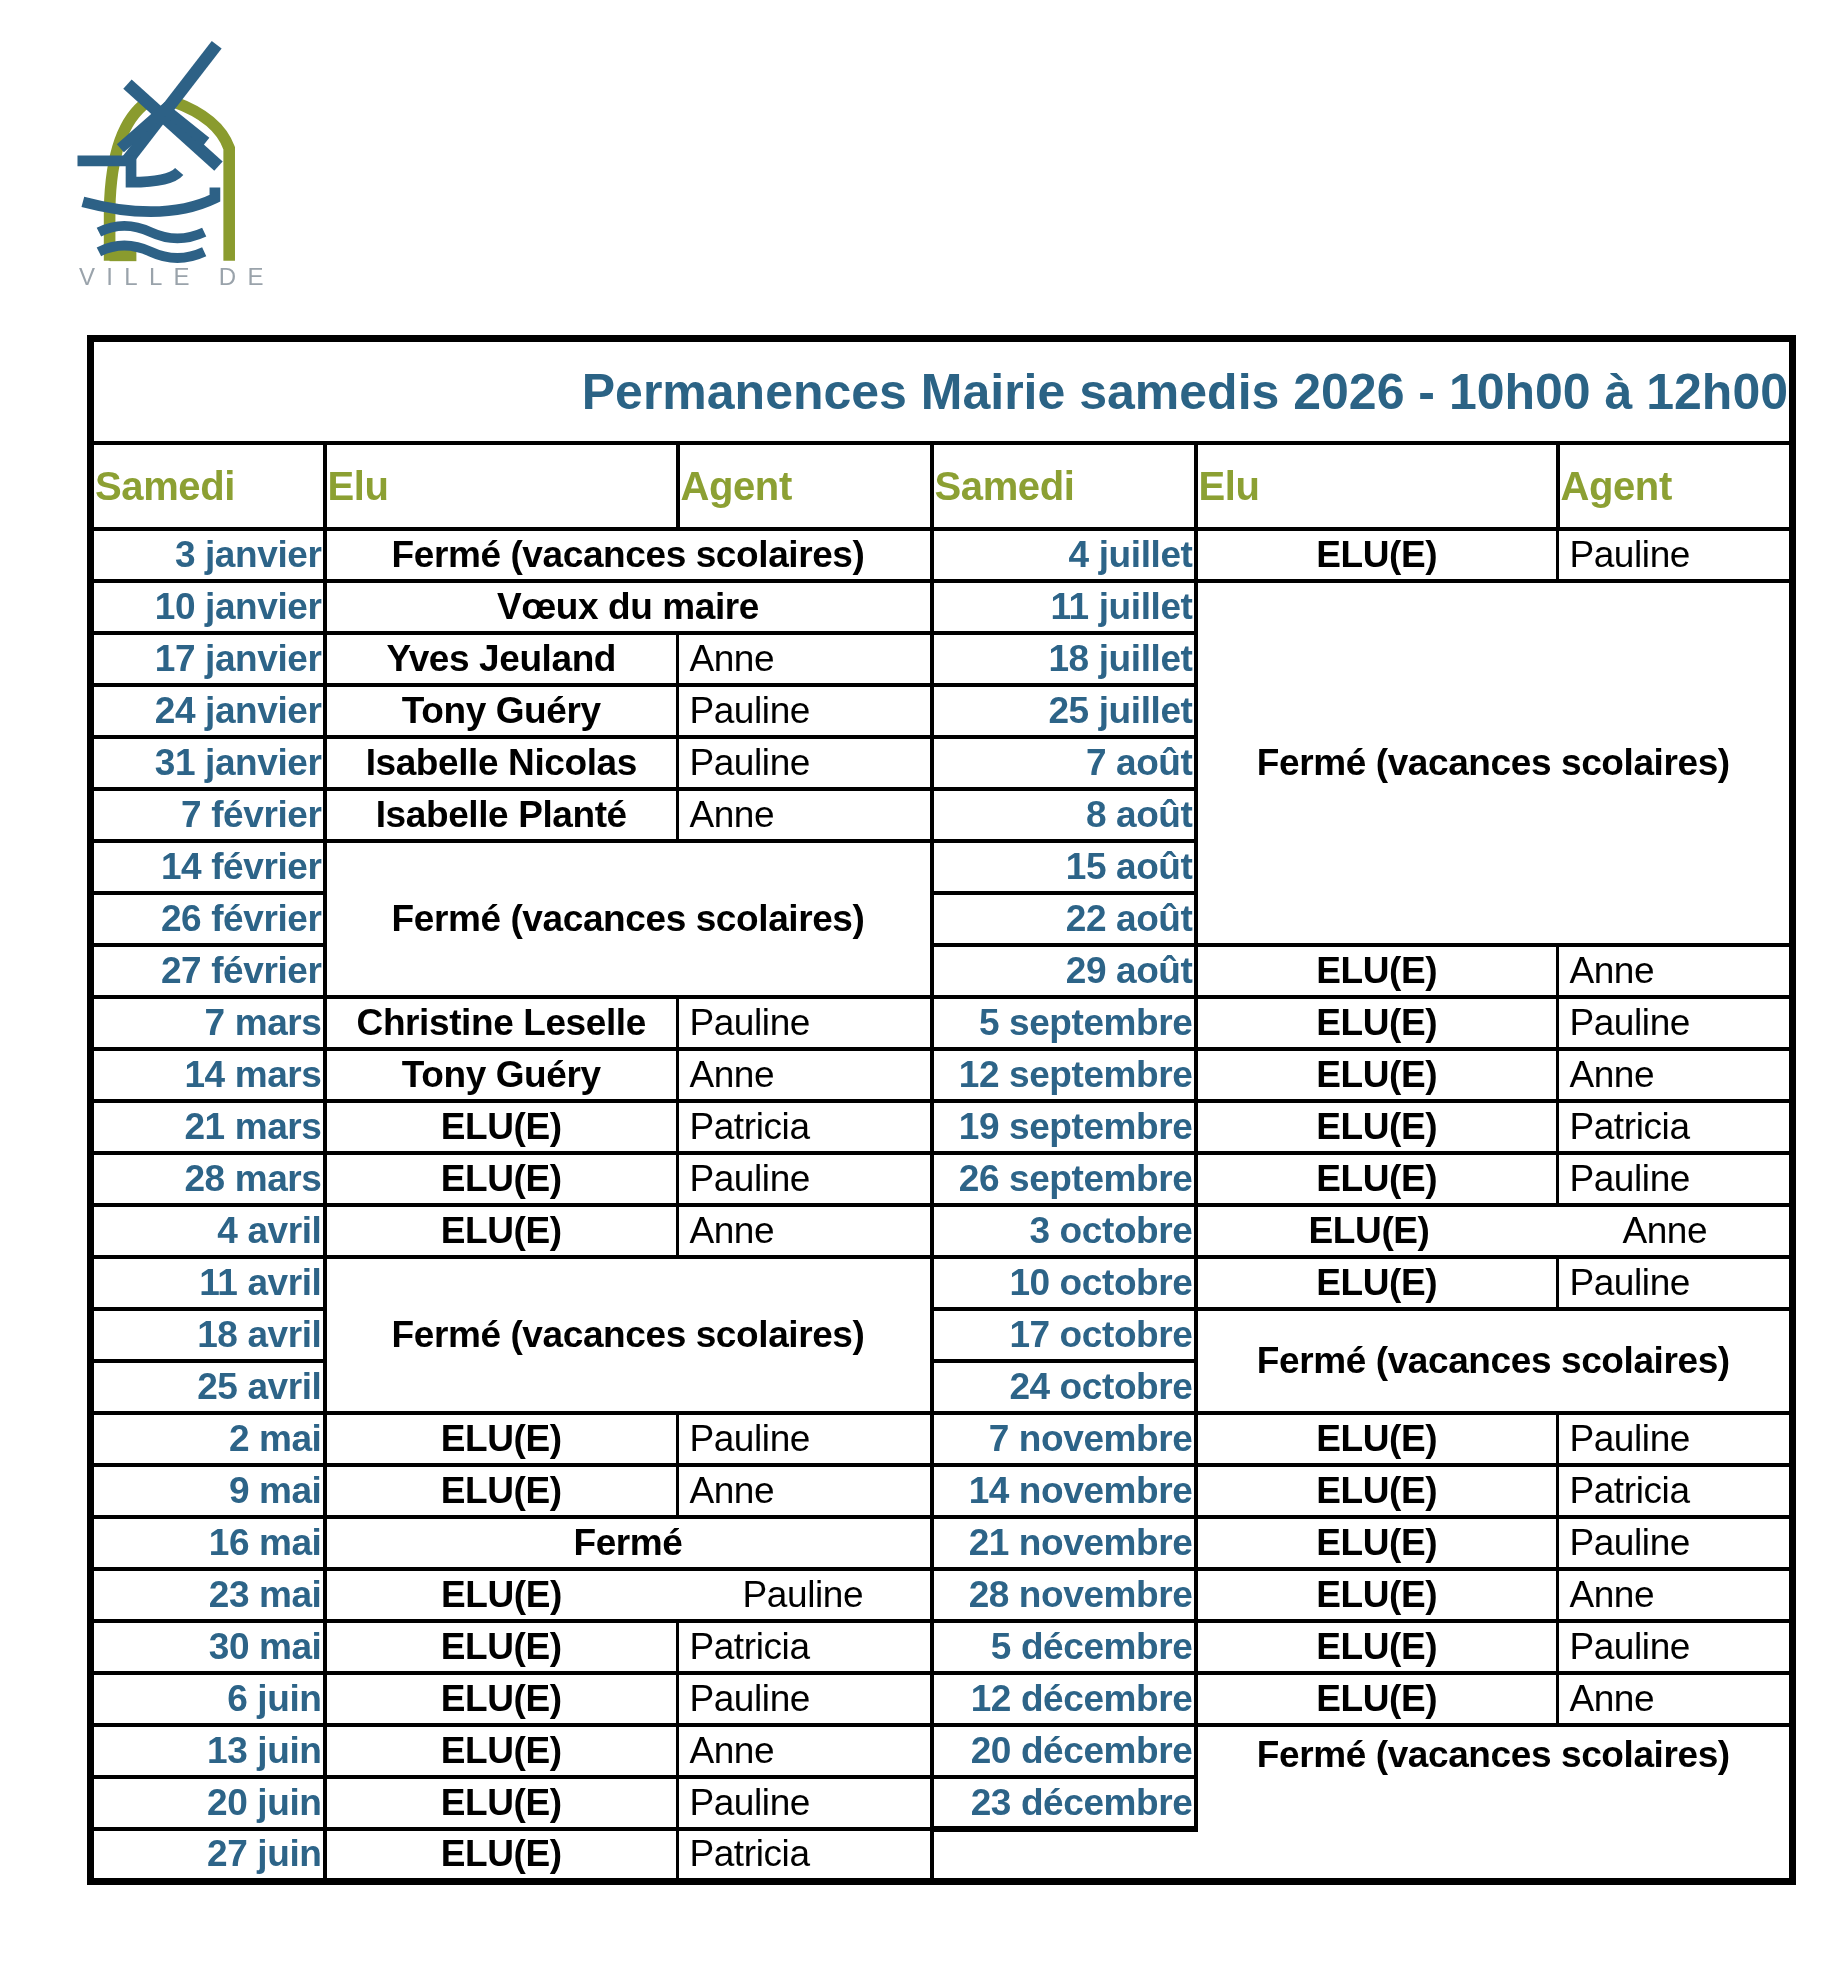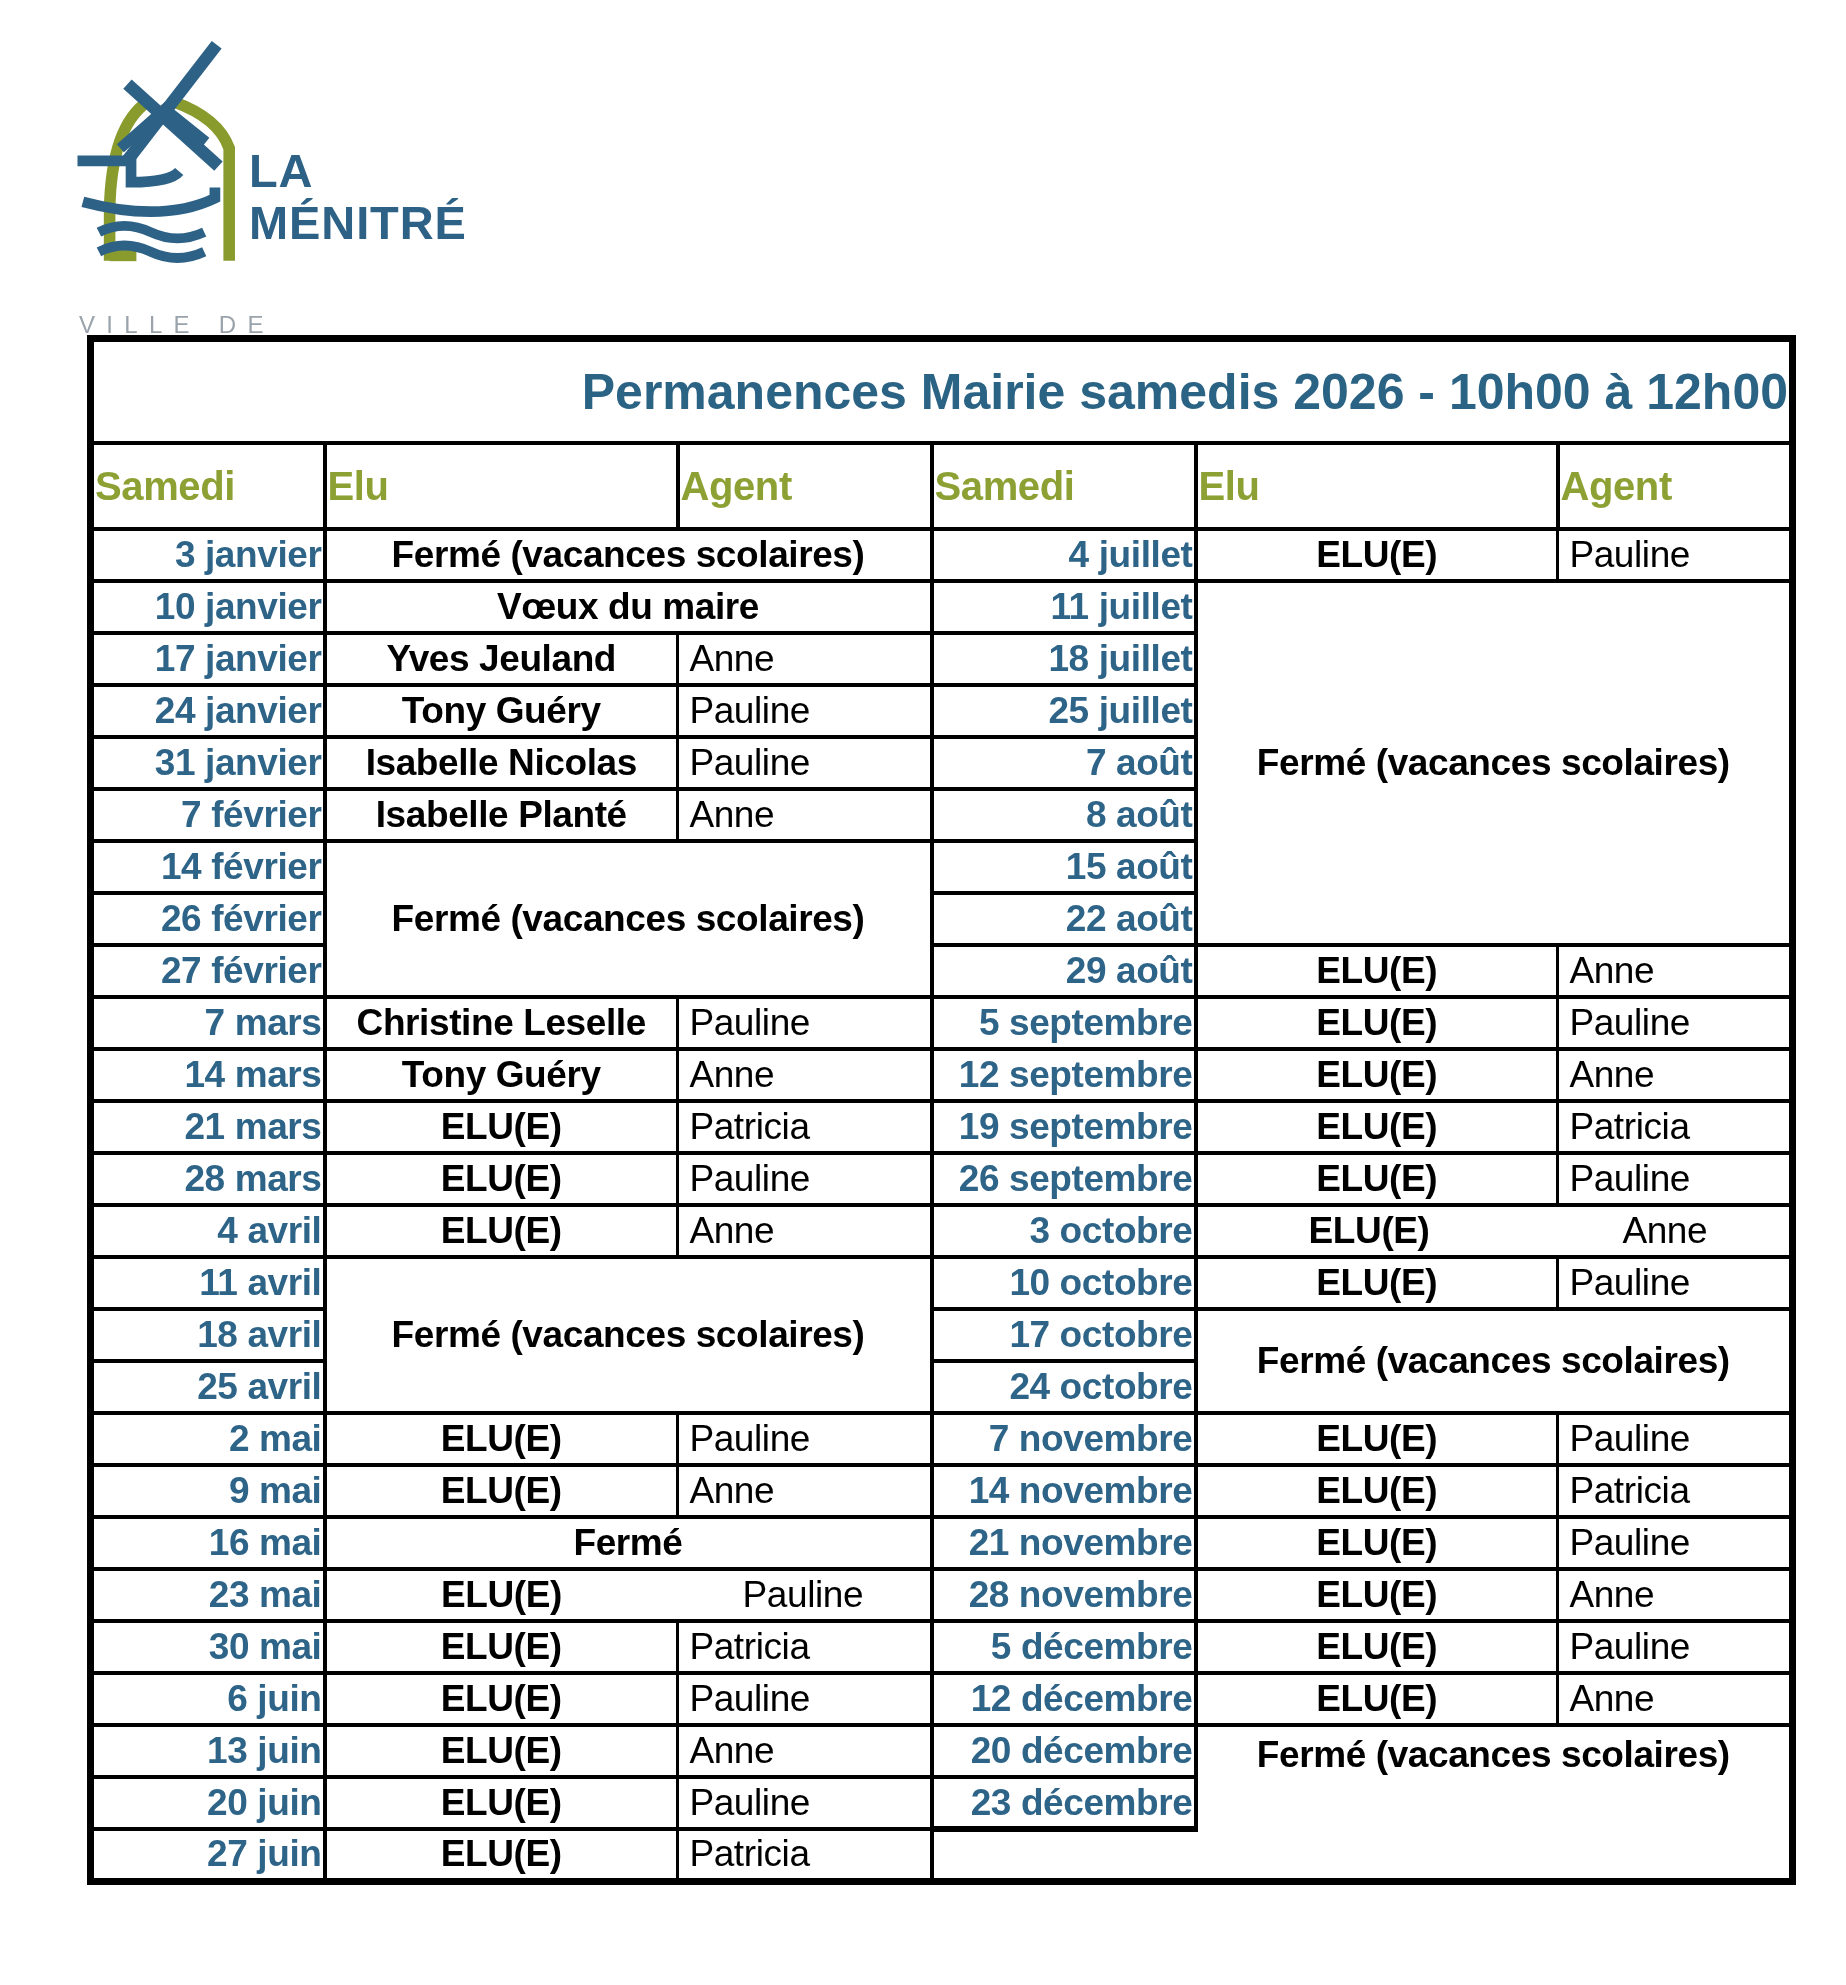--- a/index.html
+++ b/index.html
@@ -4,21 +4,21 @@
 <style>
   html,body{margin:0;padding:0;background:#ffffff;}
   body{width:1847px;height:1986px;position:relative;font-family:"Liberation Sans",sans-serif;}
 
   
   .logo{position:absolute;left:65px;top:30px;width:452px;height:269px;}
   .logo svg{position:absolute;left:0;top:0;}
   .logo-text{position:absolute;left:184px;top:115px;color:#2d6186;font-weight:bold;
              font-size:47px;line-height:52px;letter-spacing:0.9px;}
   .ville-de{position:absolute;left:14px;top:233px;color:#9aa3ab;font-size:24px;
-            letter-spacing:11.3px;font-weight:400;margin-top:48px;}
+            letter-spacing:11.3px;font-weight:400;}
 
   
   table.sched{position:absolute;left:87px;top:335px;width:1702px;
               border-collapse:collapse;table-layout:fixed;
               border:7.8px solid #000;}
   td{border:4.3px solid #000;font-size:37px;letter-spacing:-0.4px;
      overflow:hidden;white-space:nowrap;}
   tr.data-row{height:52px;}
   td.title-cell{height:97px;text-align:right;font-weight:bold;font-size:50px;
                 color:#2b6385;letter-spacing:0;}
@@ -50,24 +50,20 @@
 
     <path d="M 62 132 L 112 88 L 158 125" fill="none" stroke="#2d6186" stroke-width="12"></path>
 
     <path d="M 14 146 L 74 146 L 74 170 Q 118 170 128 158" fill="none" stroke="#2d6186" stroke-width="12"></path>
 
     <path d="M 20 192 Q 110 216 168 188 L 168 176" fill="none" stroke="#2d6186" stroke-width="12"></path>
 
     <path d="M 38 226 Q 66 212 96 226 T 156 226" fill="none" stroke="#2d6186" stroke-width="11"></path>
     <path d="M 38 248 Q 66 234 96 248 T 156 248" fill="none" stroke="#2d6186" stroke-width="11"></path>
   </svg>
-  <div class="logo-text">
-    <div>LA</div>
-    <div>MÉNITRÉ</div>
-  </div>
   <div class="ville-de">VILLE DE</div>
 </div>
 
 <table class="sched">
   <colgroup>
     <col style="width:234px">
       <col style="width:353px">
       <col style="width:254px">
     <col style="width:264px">
       <col style="width:362px">

